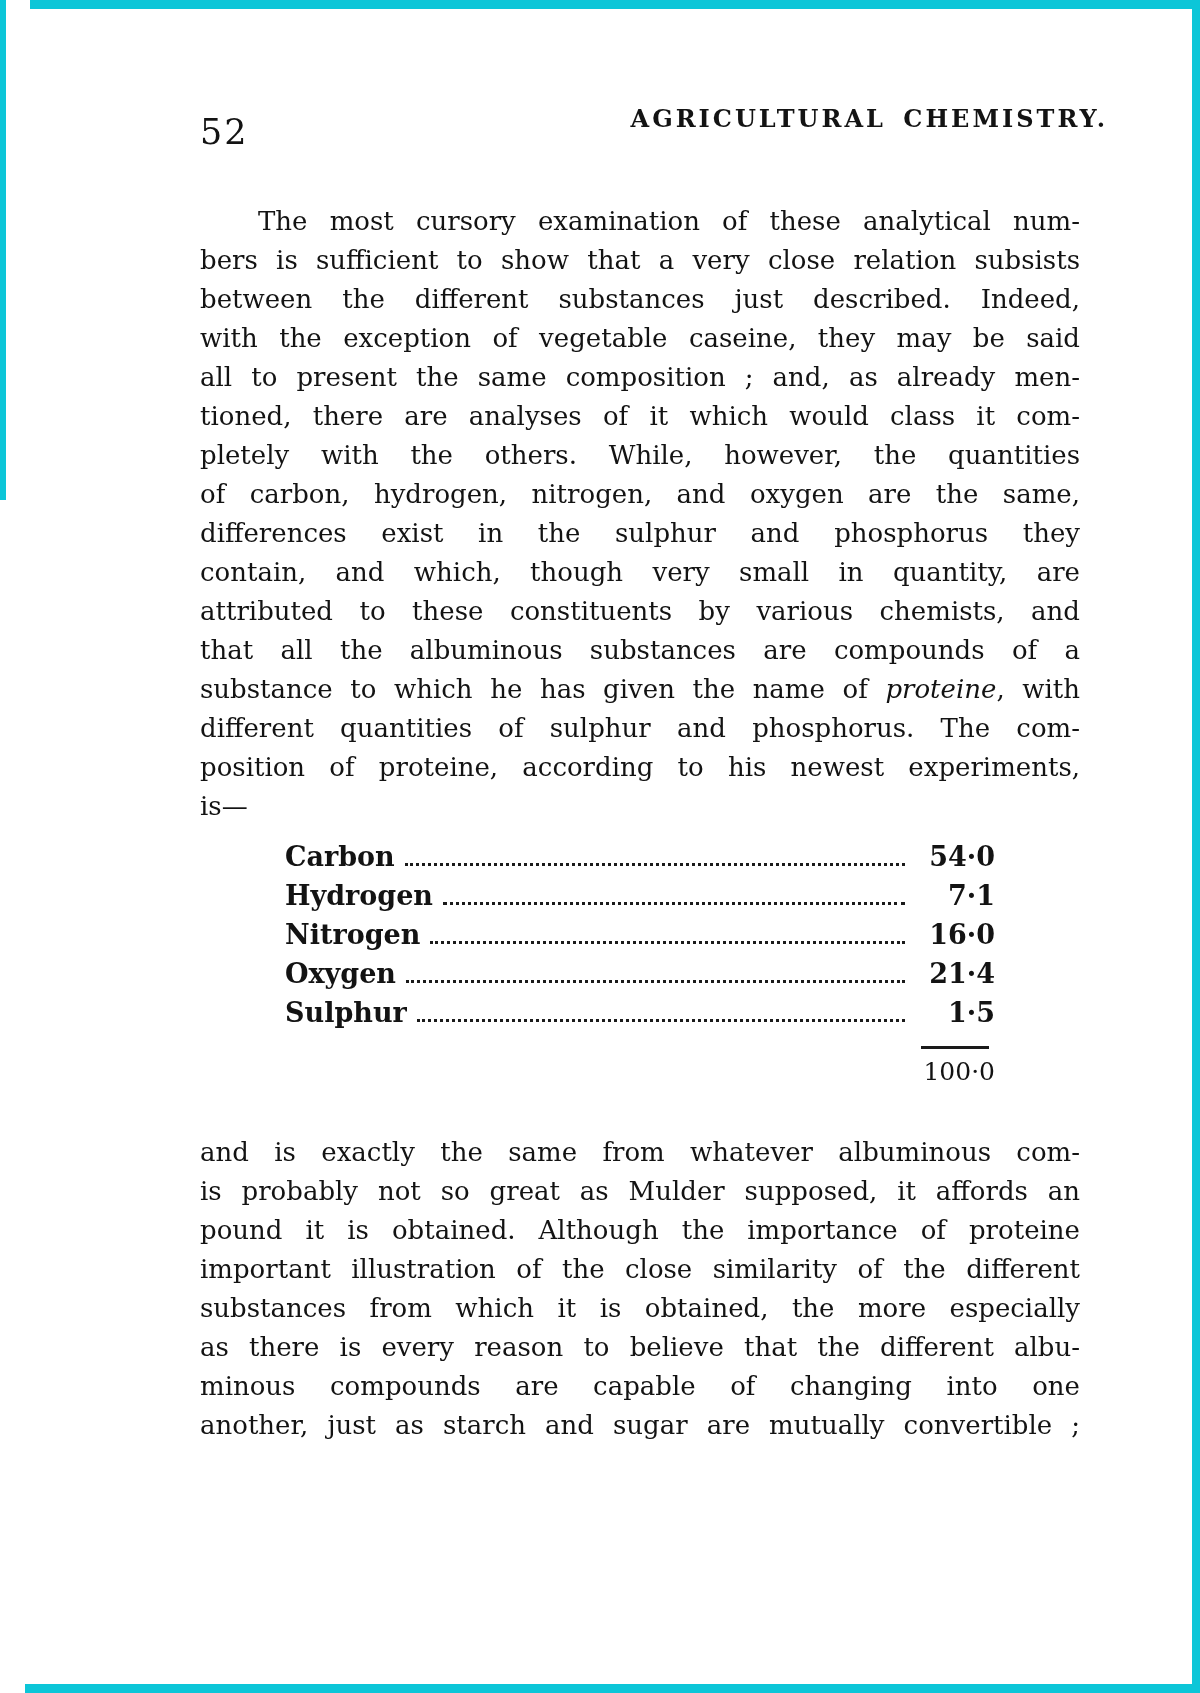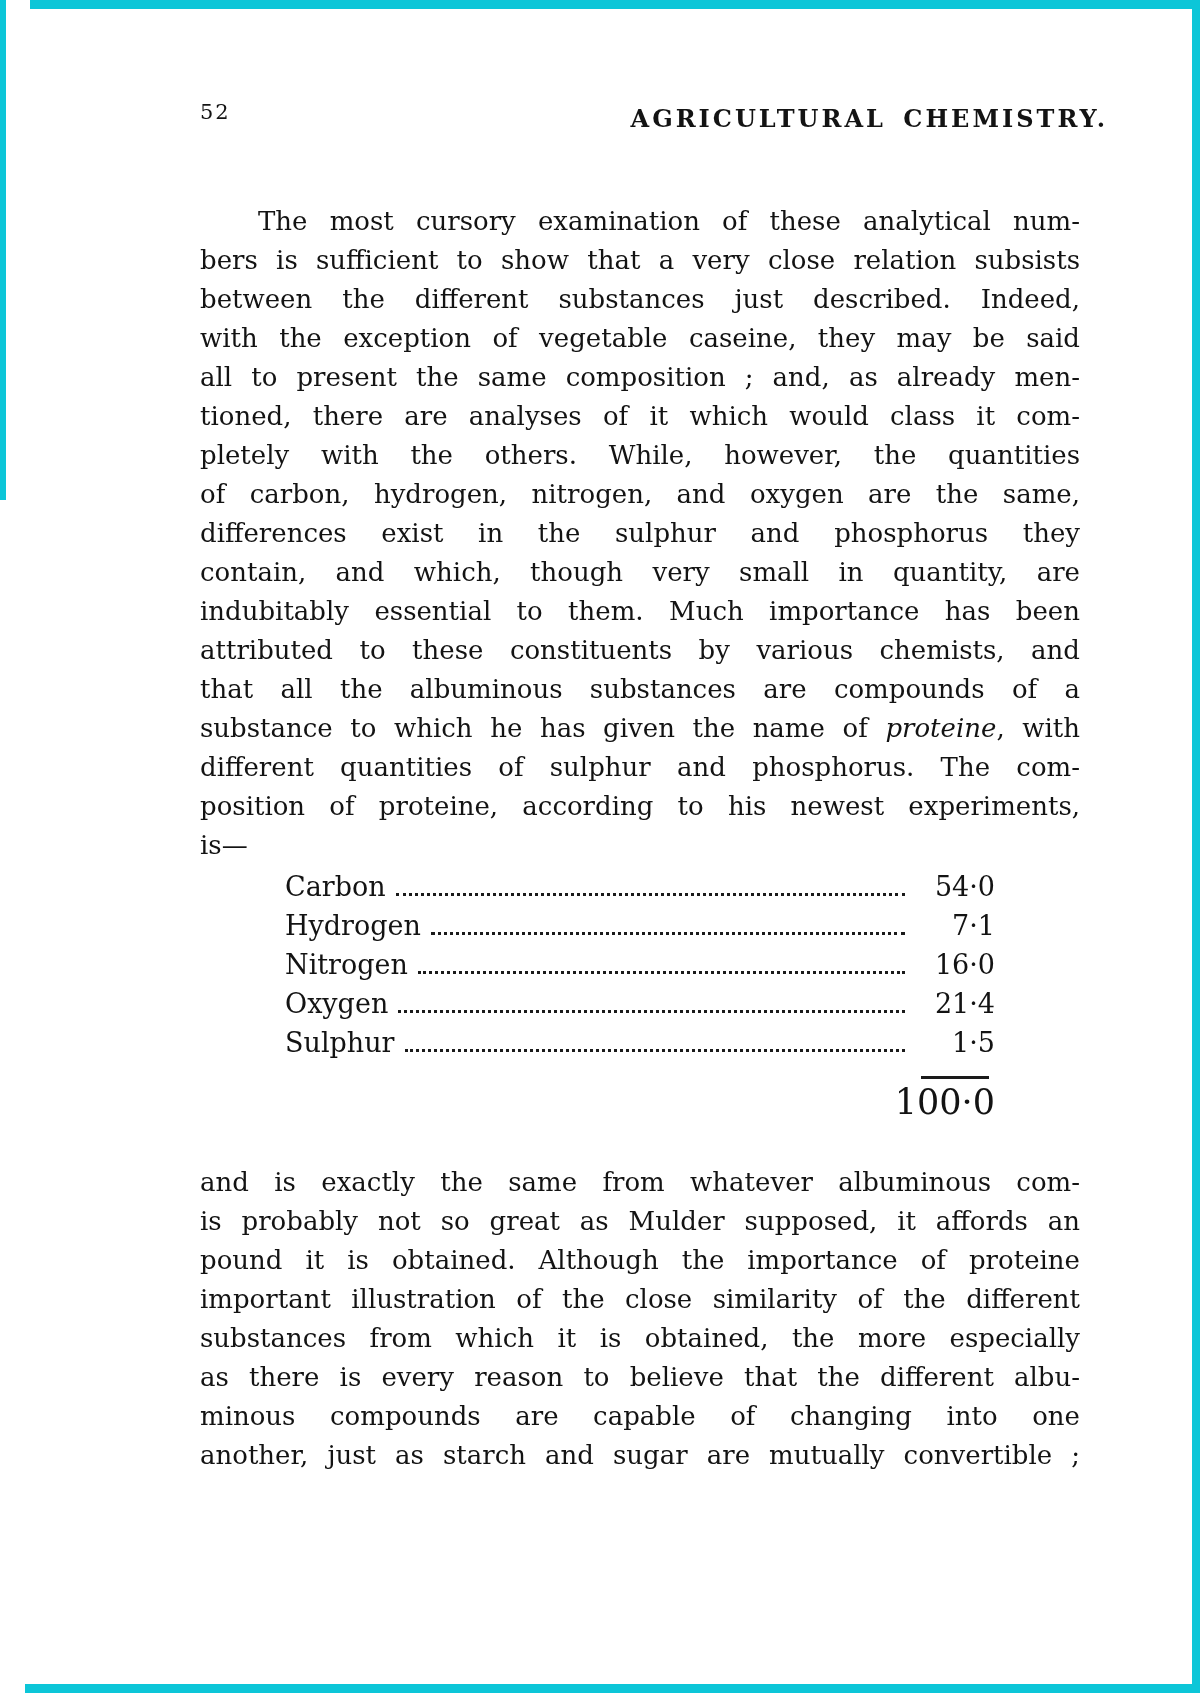--- a/index.html
+++ b/index.html
@@ -21,22 +21,22 @@
   .page-block {
     position: absolute;
     left: 200px; top: 100px;
     width: 880px;
   }
   .running-head {
     position: relative;
     height: 34px;
   }
   .page-number {
-    position: absolute; left: 0; top: 0;
-    font-size: 21px; letter-spacing: 2px; text-align: right;
+    position: absolute; left: 0; top: 12px;
+    font-size: 35px; letter-spacing: 2px; text-align: right;
   }
   .running-title {
     position: absolute; left: 0; right: 0; top: 4px;
     text-align: right;
     transform: translateX(28px);
     font-size: 24px;
     font-weight: bold;
     letter-spacing: 3px;
     word-spacing: 6px;
   }
@@ -49,22 +49,23 @@
     text-align: justify;
     text-align-last: justify;
     word-spacing: 2px;
     white-space: normal;
   }
   .line.indent { text-indent: 58px; }
   .line.short  { text-align: left; text-align-last: left; }
   .italic { font-style: italic; }
 
   .comp-table {
-    margin: 2px 0 0 85px;
+    margin: 11px 0 0 85px;
     width: 710px;
+    font-weight: bold;
   }
   .comp-row {
     display: flex;
     align-items: baseline;
     font-size: 27px;
     line-height: 39px;
     height: 39px;
   }
   .comp-label { flex: none; }
   .leader {
@@ -83,21 +84,21 @@
     width: 710px;
     text-align: right;
   }
   .total-rule {
     display: inline-block;
     width: 68px;
     border-top: 3px solid #1a1a1a;
     margin: 14px 6px 0 0;
   }
   .total-value {
-    font-size: 35px;
+    font-size: 25px;
     line-height: 34px;
     margin: 2px 0 0 0;
   }
 
   .para2 { margin-top: 44px; }
 </style>
 </head>
 <body>
 
 <div class="edge edge-top" style="background-color: rgb(12, 198, 216);"></div>
@@ -116,21 +117,20 @@
     <div class="line indent">The most cursory examination of these analytical num-</div>
     <div class="line">bers is sufficient to show that a very close relation subsists</div>
     <div class="line">between the different substances just described.  Indeed,</div>
     <div class="line">with the exception of vegetable caseine, they may be said</div>
     <div class="line">all to present the same composition ; and, as already men-</div>
     <div class="line">tioned, there are analyses of it which would class it com-</div>
     <div class="line">pletely with the others.  While, however, the quantities</div>
     <div class="line">of carbon, hydrogen, nitrogen, and oxygen are the same,</div>
     <div class="line">differences exist in the sulphur and phosphorus they</div>
     <div class="line">contain, and which, though very small in quantity, are</div>
-    <div class="line">indubitably essential to them.  Much importance has been</div>
     <div class="line">attributed to these constituents by various chemists, and</div>
     <div class="line">that all the albuminous substances are compounds of a</div>
     <div class="line"><span>substance to which he has given the name of </span><span class="italic">proteine</span><span>, with</span></div>
     <div class="line">different quantities of sulphur and phosphorus.  The com-</div>
     <div class="line">position of proteine, according to his newest experiments,</div>
     <div class="line short">is—</div>
   </div>
 
   <div class="comp-table">
     <div class="comp-row">

